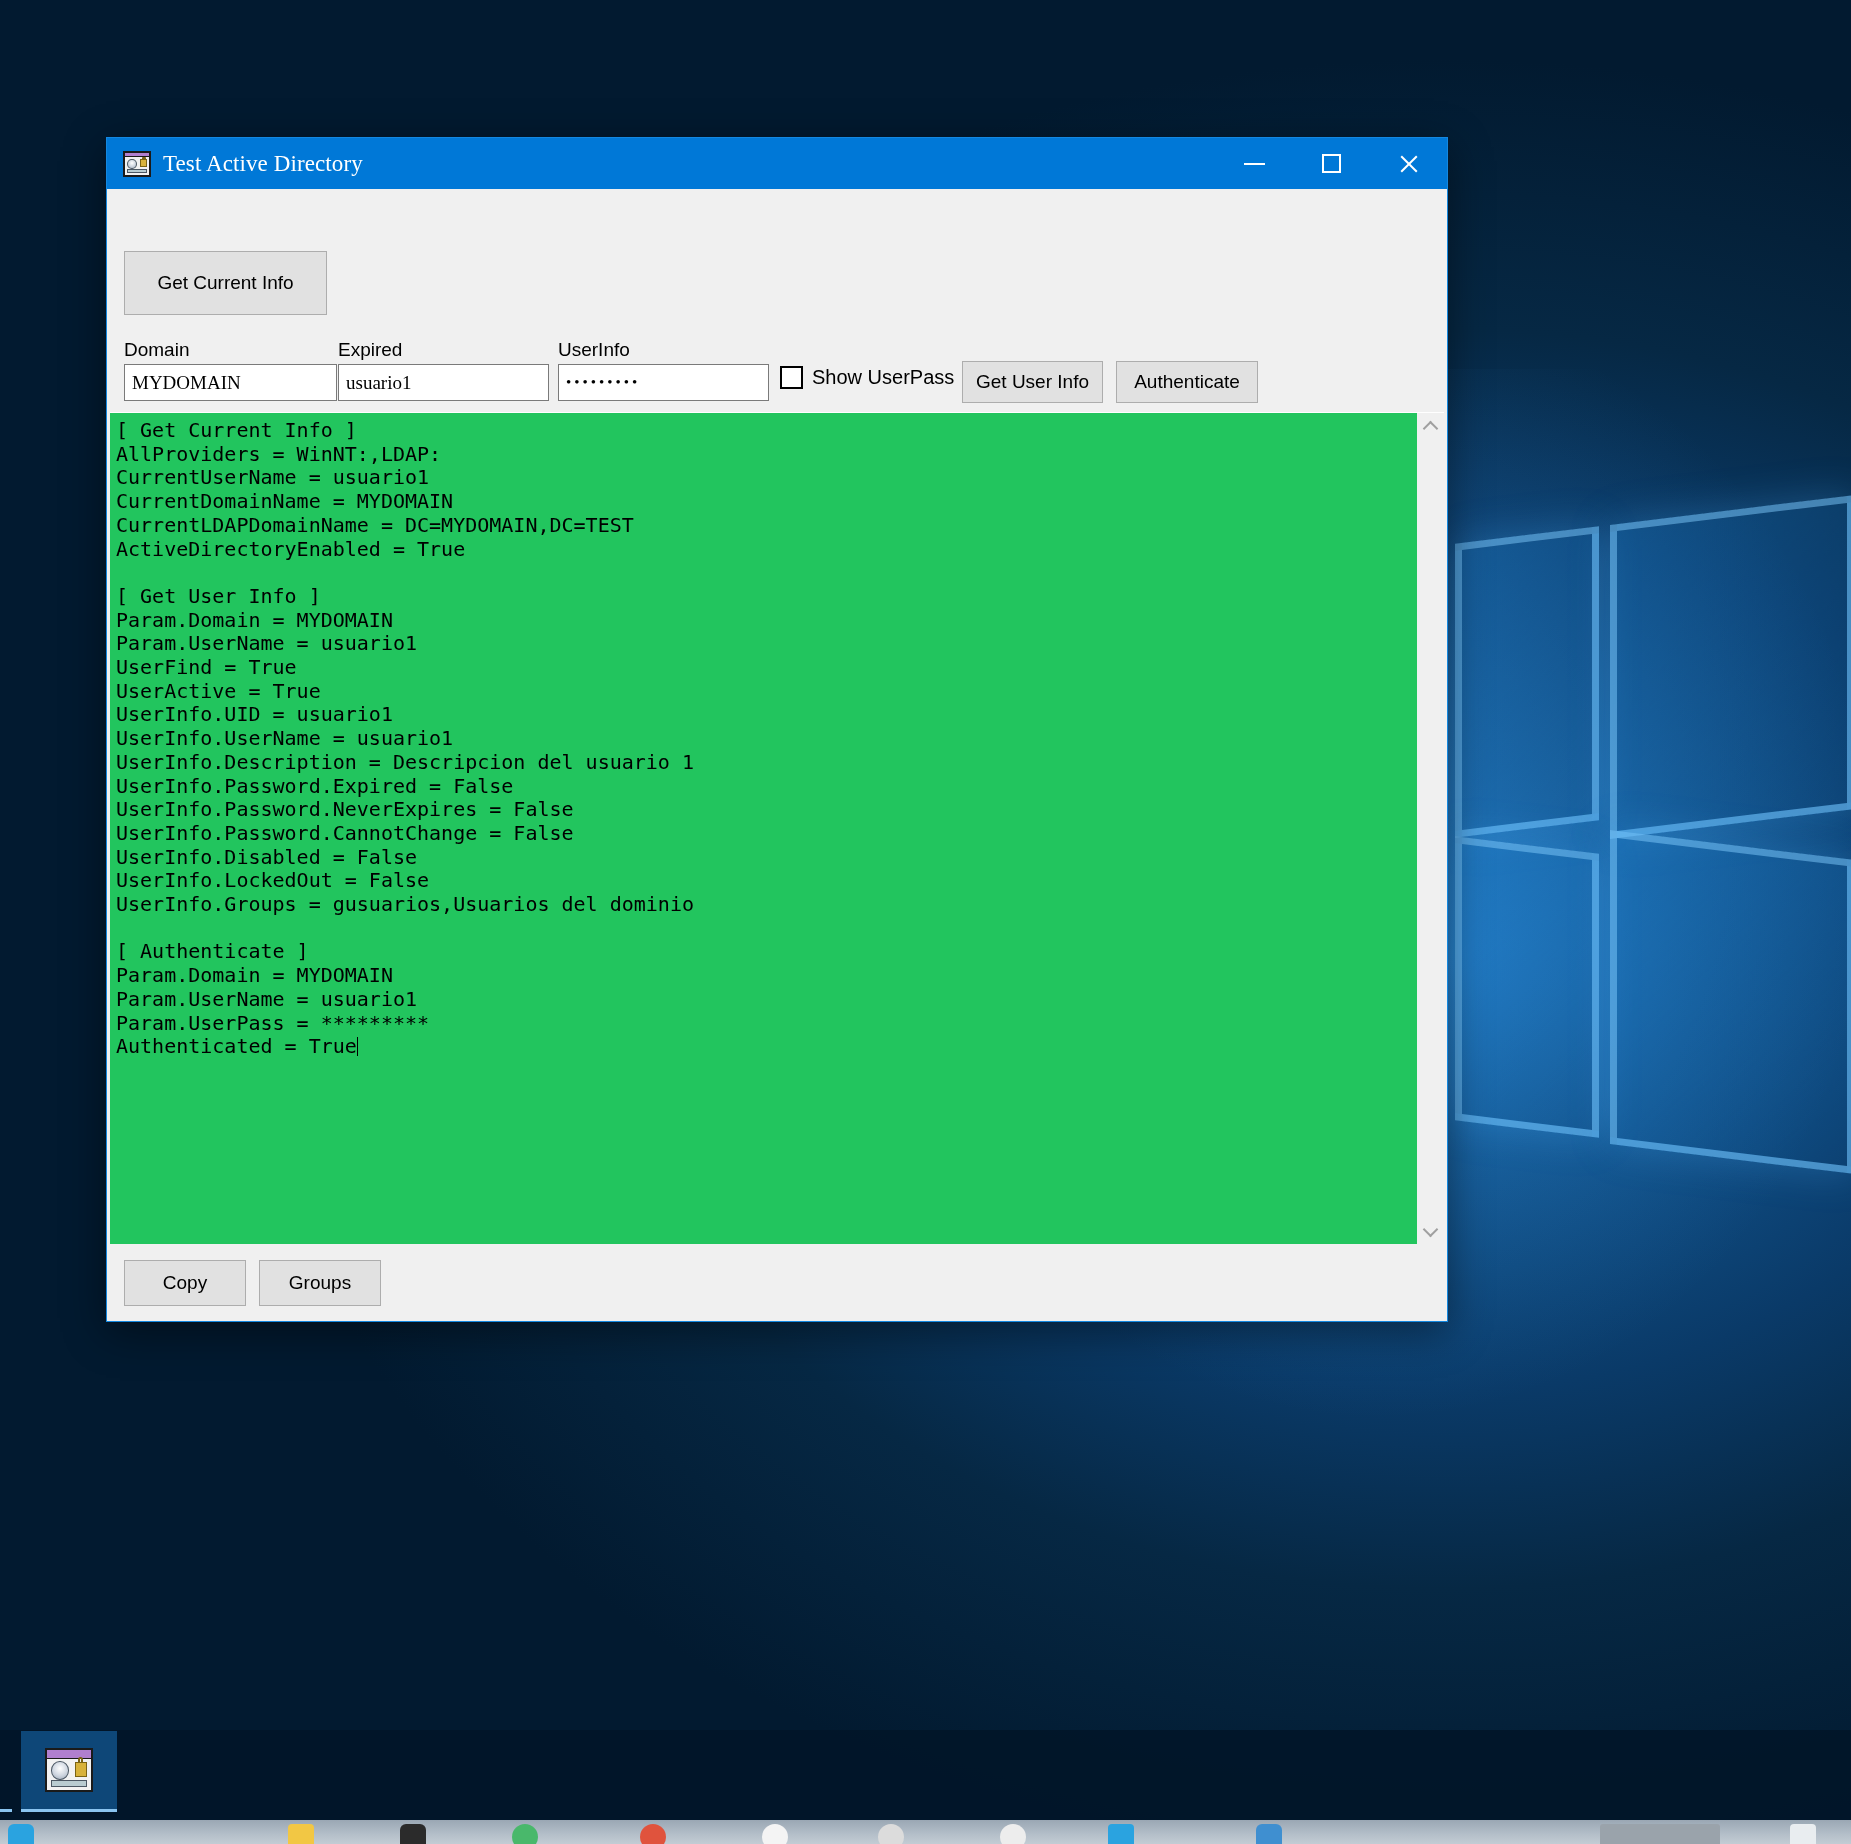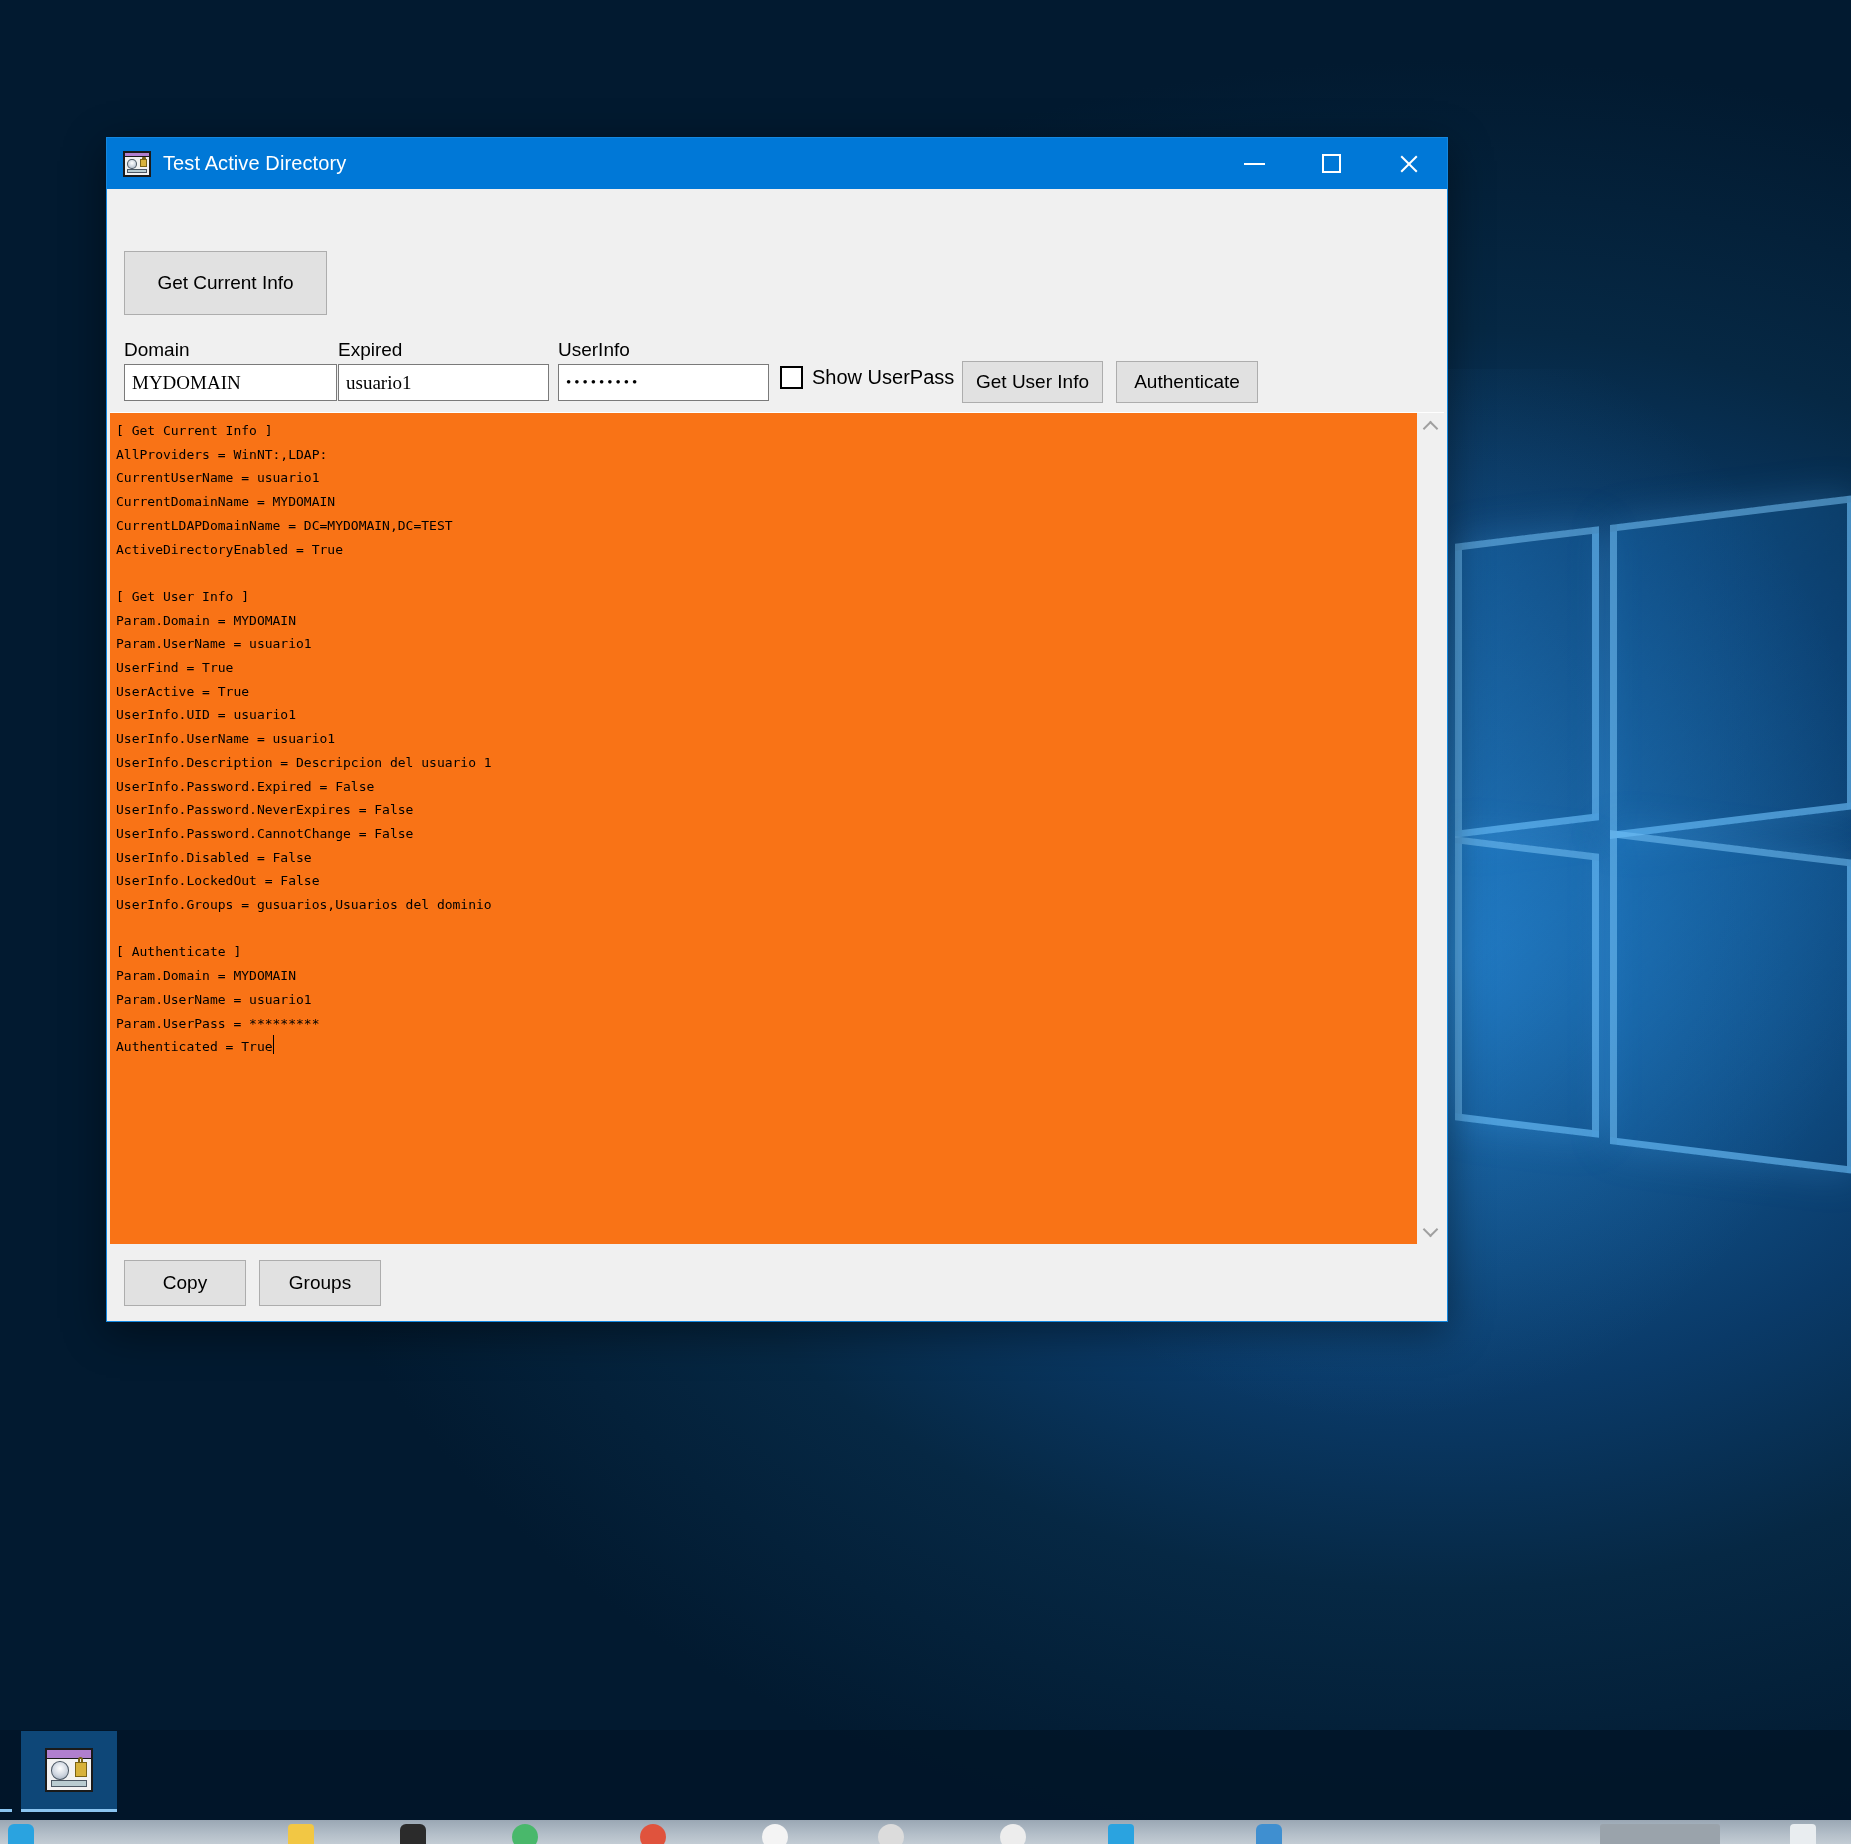--- a/index.html
+++ b/index.html
@@ -72,22 +72,22 @@
   .title-icon {
     width: 28px;
     height: 26px;
     margin-left: 16px;
     margin-right: 12px;
     flex: 0 0 auto;
     position: relative;
   }
   .title-text {
     color: #ffffff;
-    font-size: 20px;
-    font-family: Liberation Sans, sans-serif;
+    font-size: 23px;
+    font-family: Liberation Serif, serif;
     letter-spacing: 0.1px;
     flex: 1 1 auto;
     white-space: nowrap;
   }
   .win-buttons {
     display: flex;
     height: 51px;
     flex: 0 0 auto;
   }
   .win-btn {
@@ -225,24 +225,24 @@
     flex: 1 1 auto;
     position: relative;
     display: flex;
     background: #ffffff;
     border-top: 1px solid #ffffff;
     margin: 0 3px;
     min-height: 0;
   }
   .output-text {
     flex: 1 1 auto;
-    background: #f97316;
+    background: #22c55e;
     color: #000000;
     font-family: "DejaVu Sans Mono", monospace;
-    font-size: 13px;
+    font-size: 20px;
     line-height: 23.7px;
     padding: 6px 0 0 6px;
     white-space: pre;
     overflow: hidden;
     box-sizing: border-box;
     position: relative;
   }
   .caret {
     display: inline-block;
     width: 1px;

